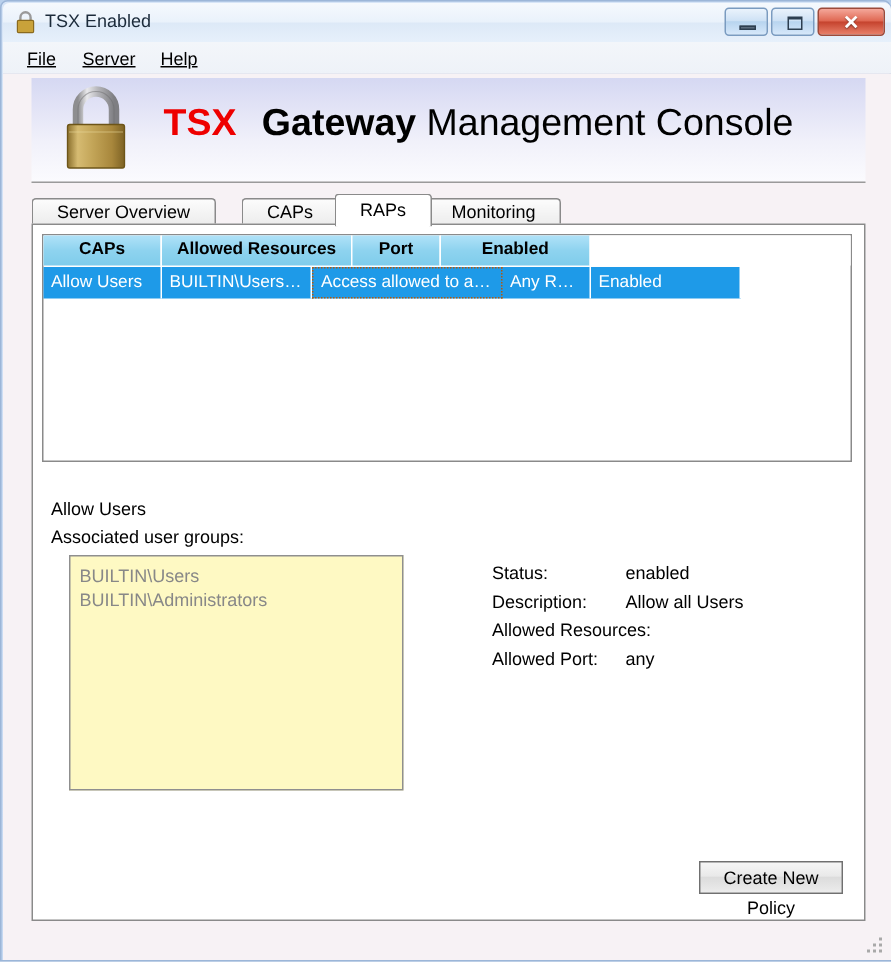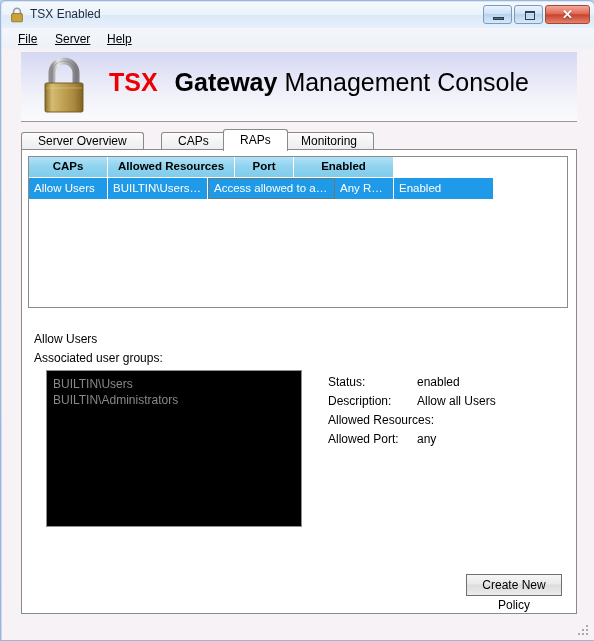--- a/index.html
+++ b/index.html
@@ -255,23 +255,23 @@
   }
   .detail-sub {
     position: absolute;
     left: 12px; top: 201px;
     font-size: 12px;
     color: #000;
   }
   .listbox {
     position: absolute;
     left: 24px; top: 220px;
-    width: 256px; height: 157px;
-    box-sizing: border-box;
-    background: #000000;
+    width: 223px; height: 157px;
+    box-sizing: border-box;
+    background: #fef9c3;
     border: 1px solid #8f8f8f;
     overflow: hidden;
     padding: 5px 0 0 6px;
   }
   .listbox-item {
     font-size: 12px;
     color: #888888;
     line-height: 16px;
     white-space: nowrap;
     cursor: default;

